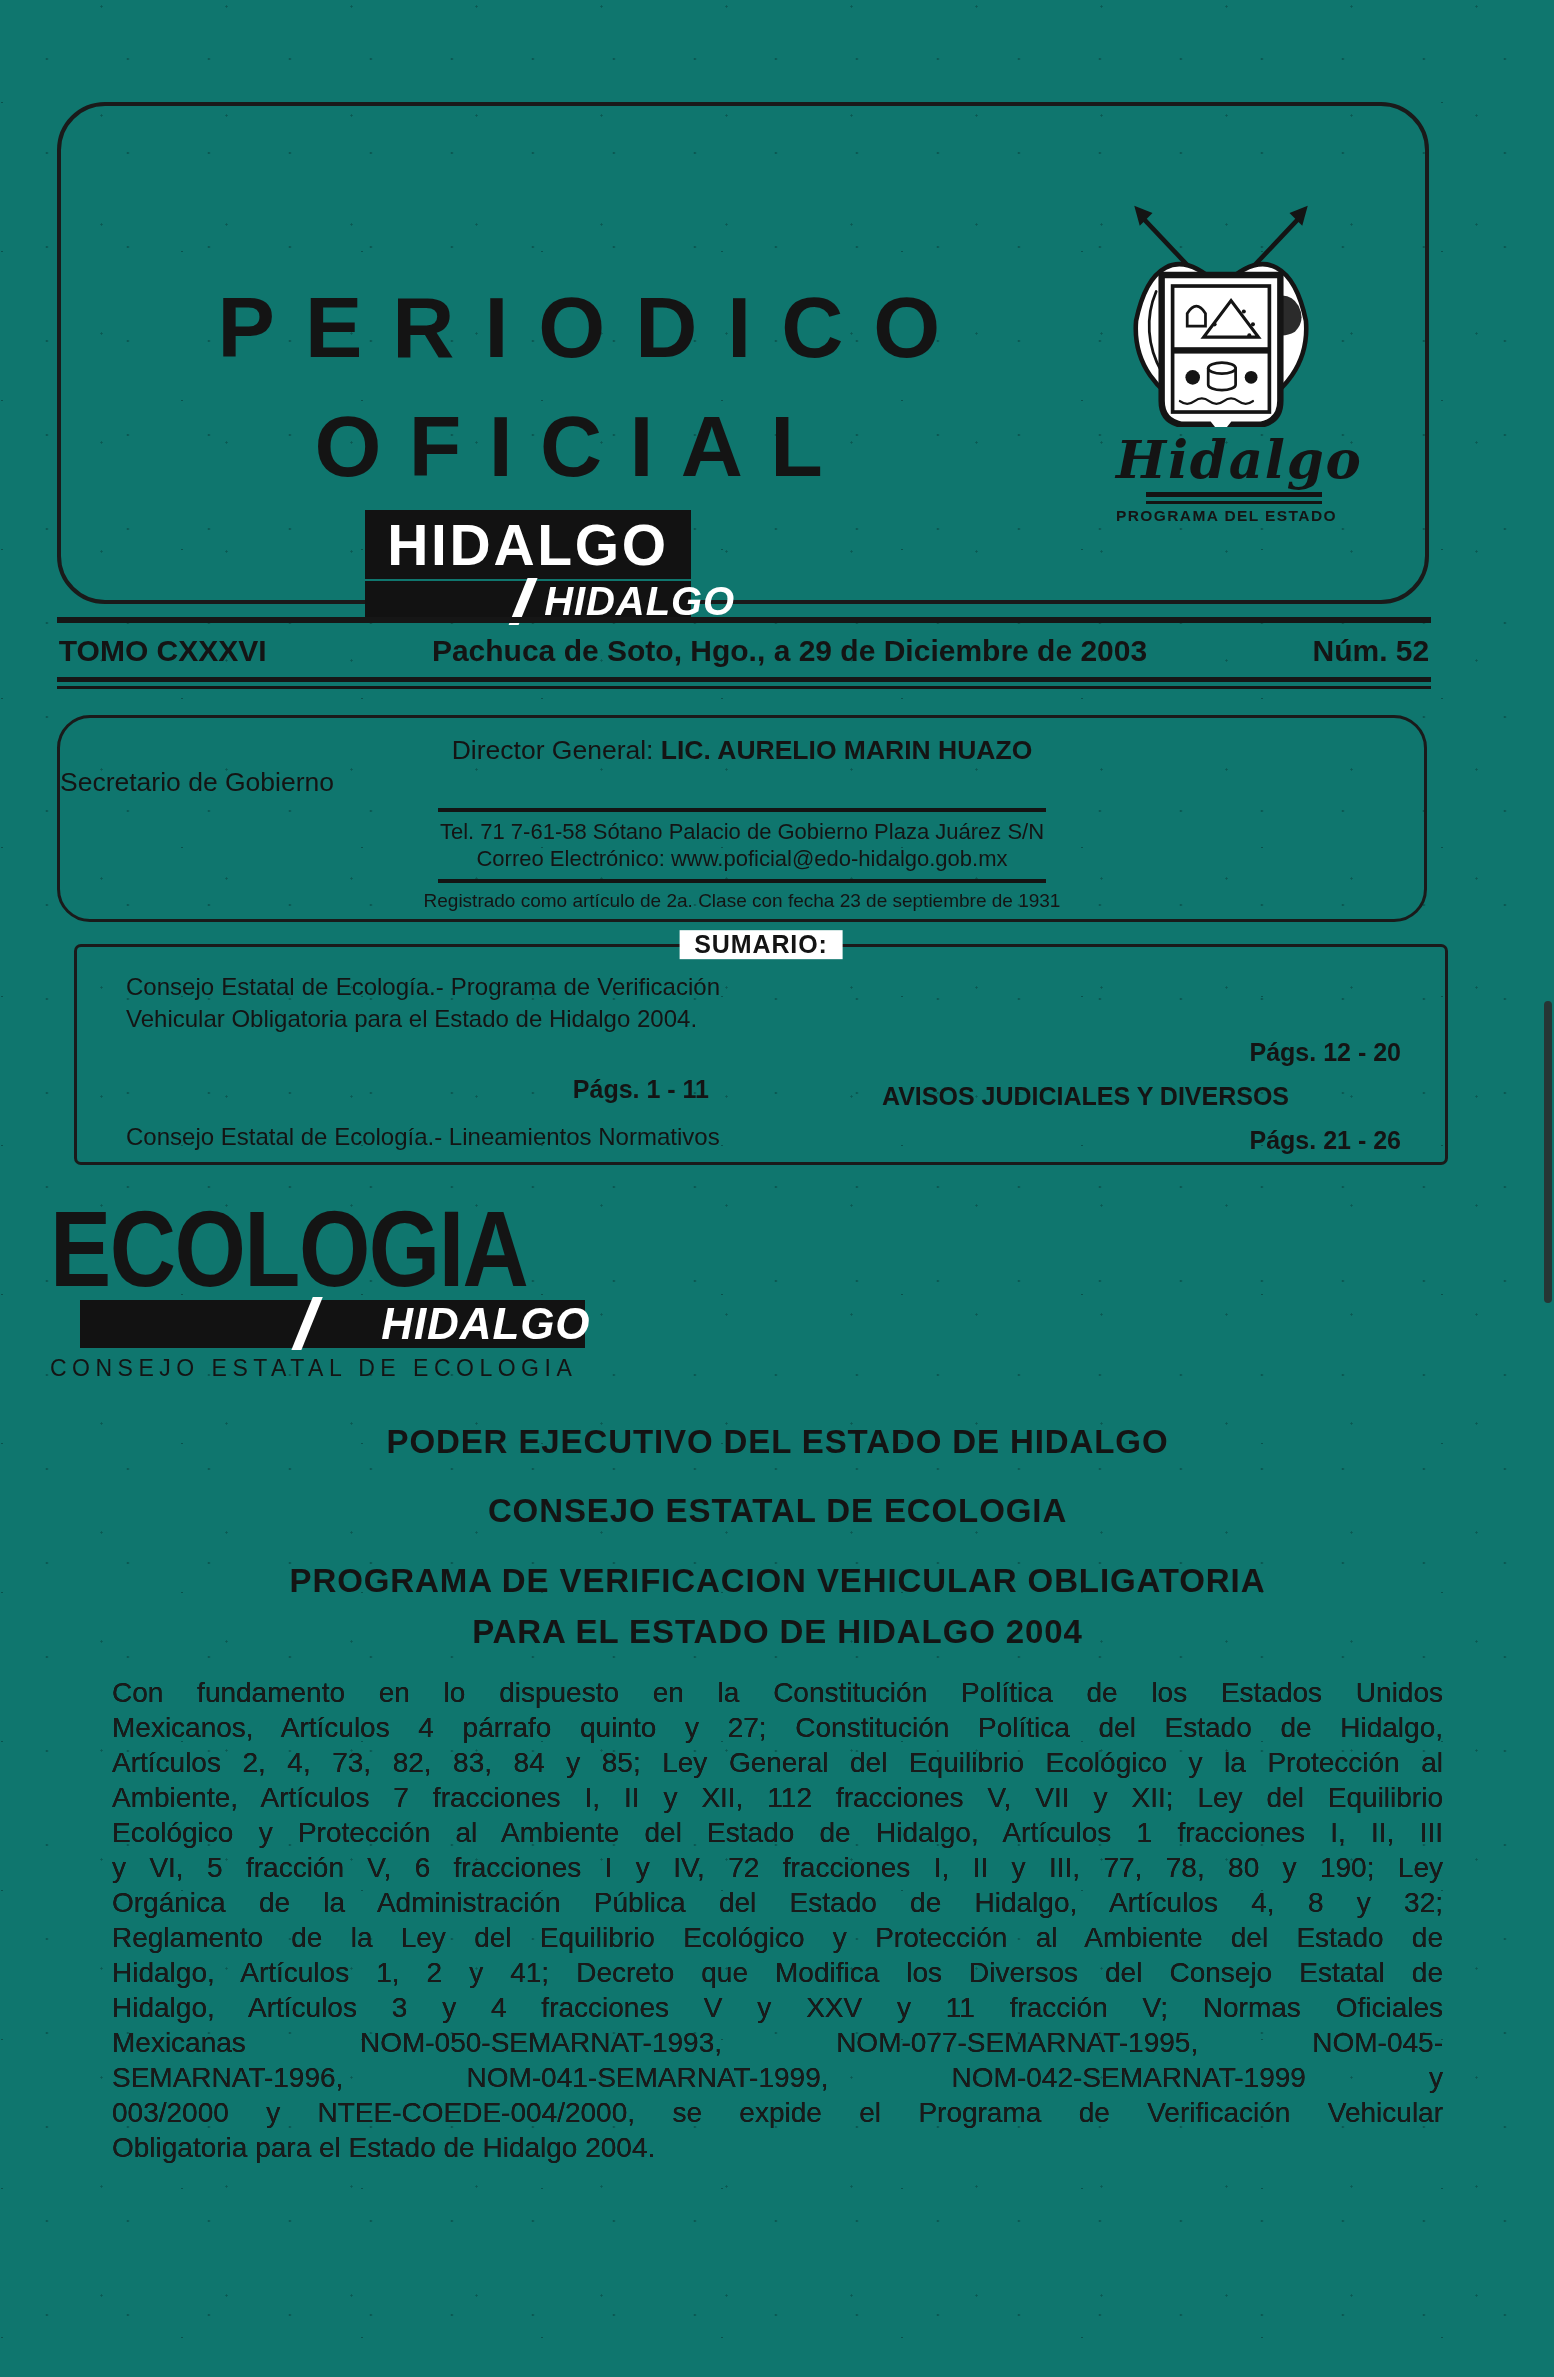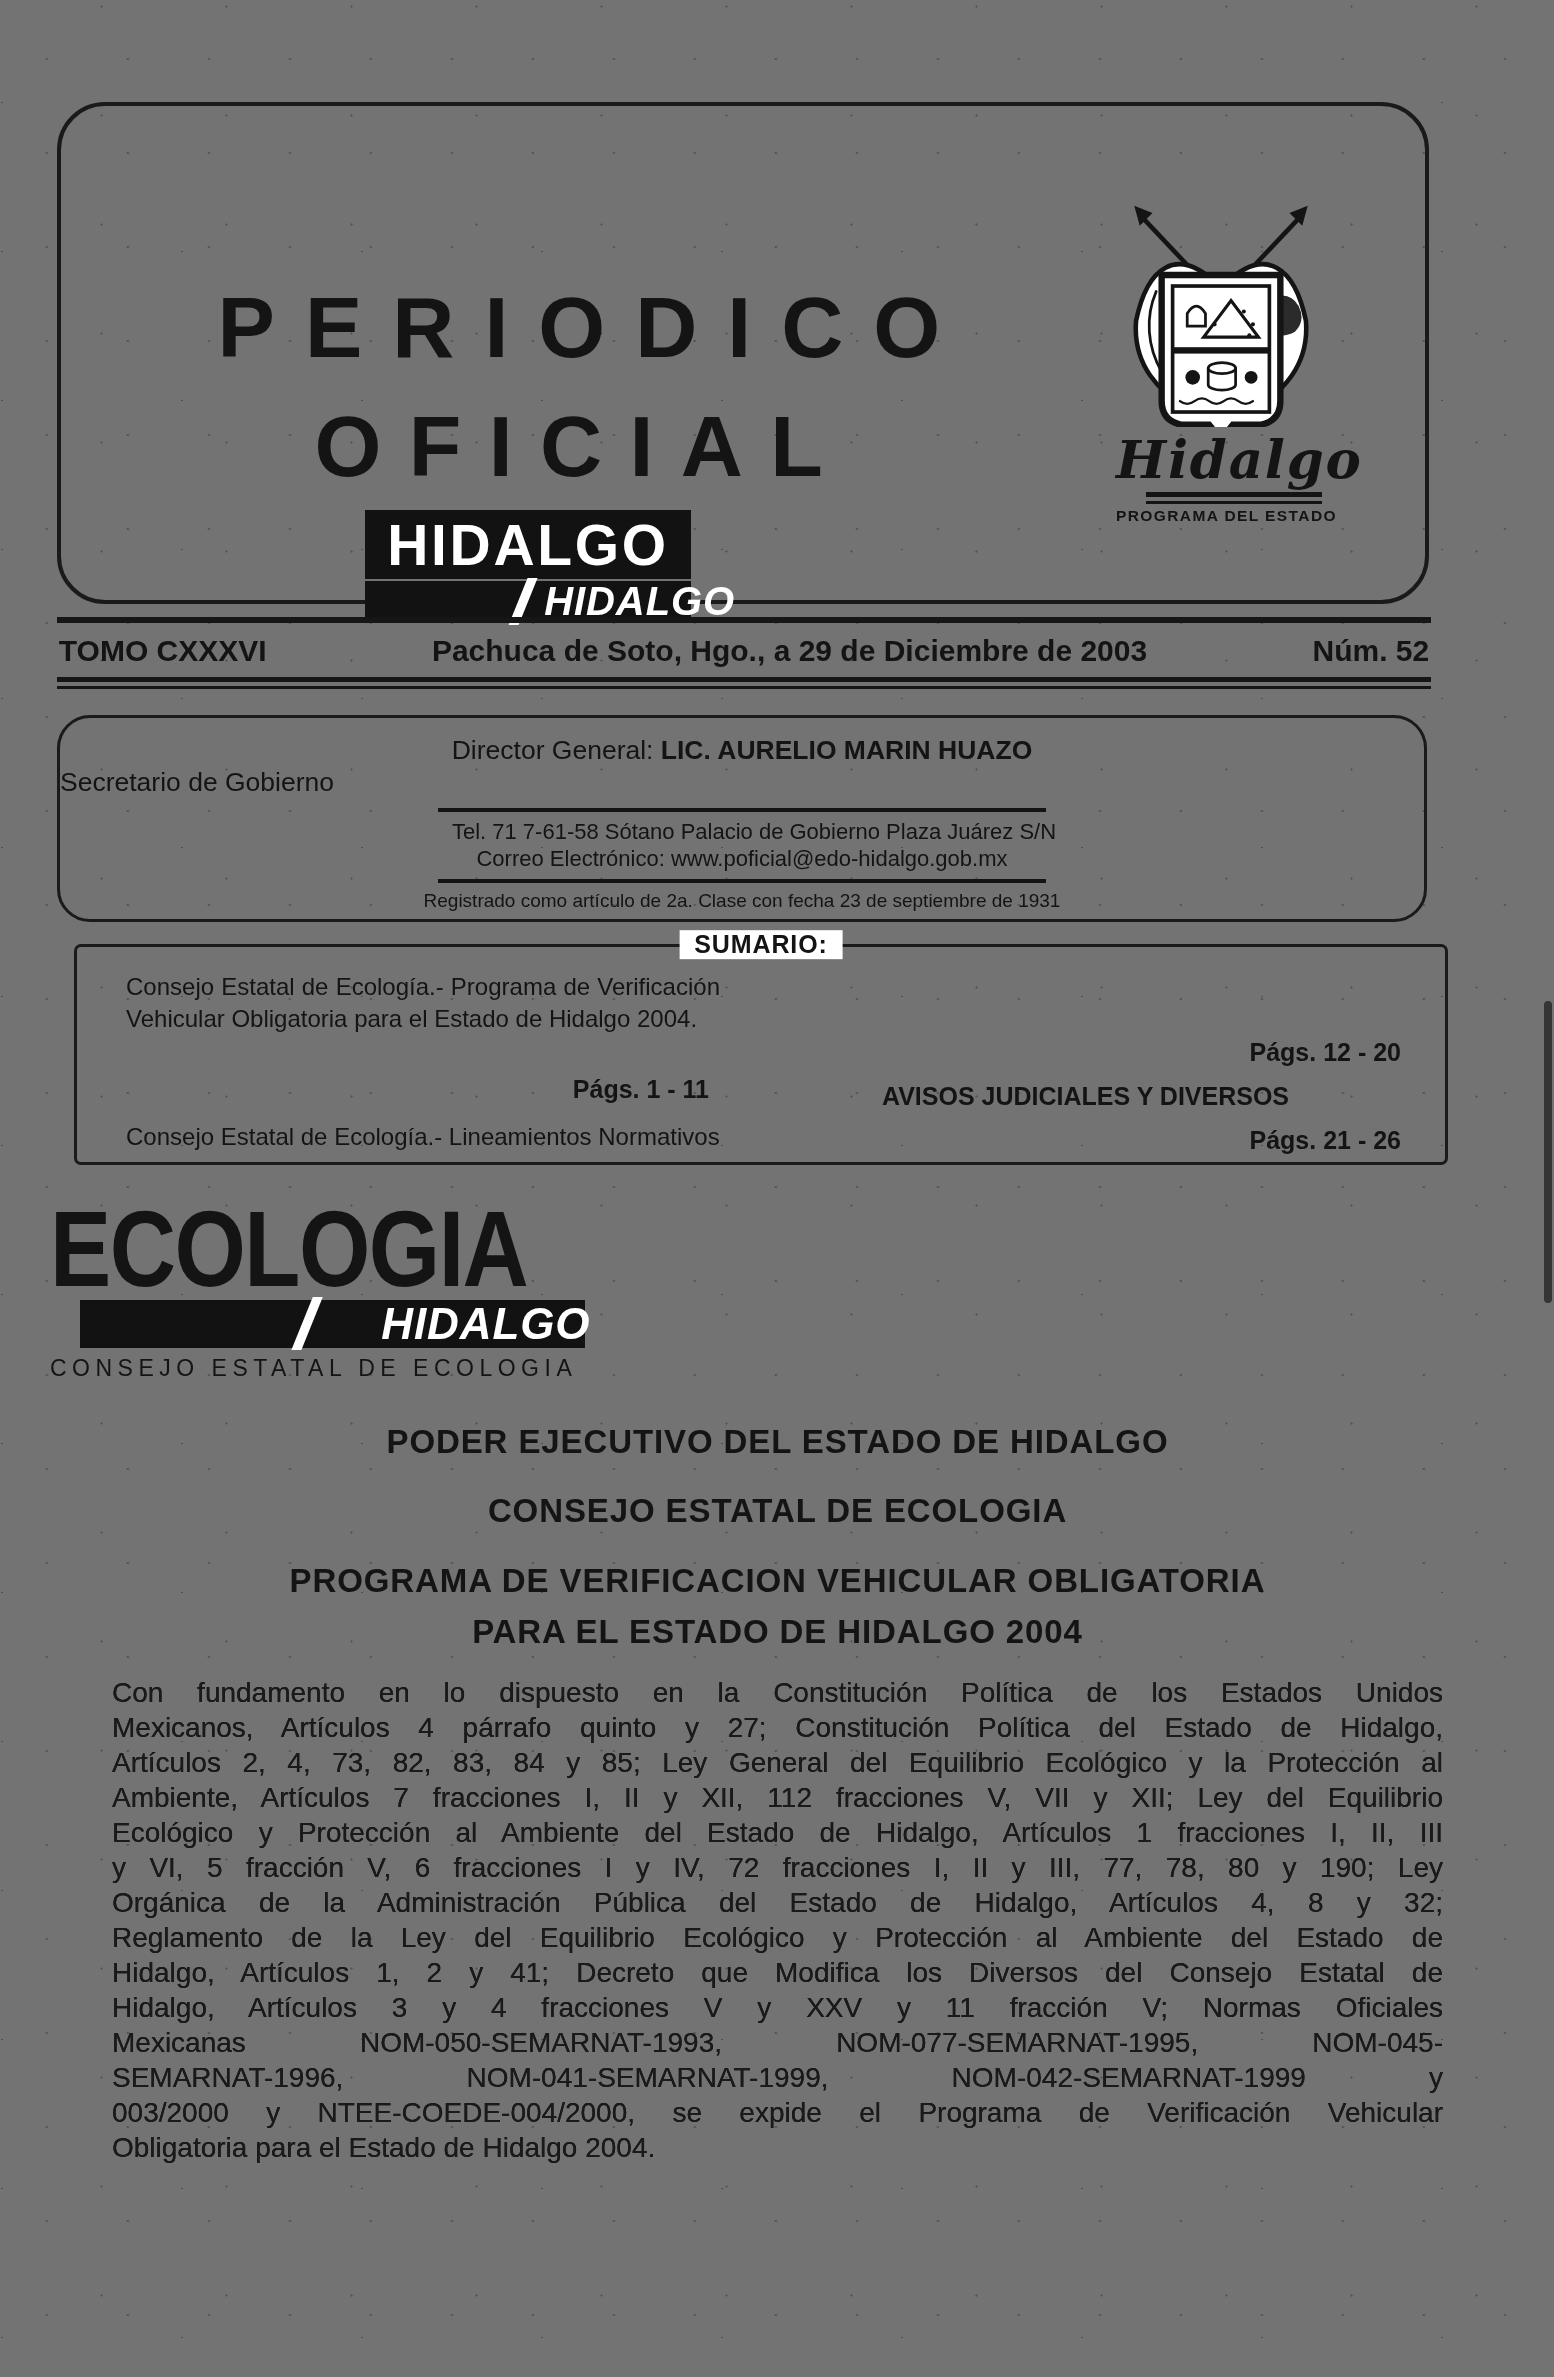--- a/index.html
+++ b/index.html
@@ -1,17 +1,17 @@
 <!DOCTYPE html>
 <html style="font-size:14.6px"><head>
 <meta charset="utf-8">
 <style>
   html,body{margin:0;padding:0;background:#e8e8e8;}
   .page{
-    position:relative;width:1554px;height:2377px;background:#737373;
+    position:relative;width:1554px;height:2377px;background:#0f766e;
     font-family:"Liberation Sans","DejaVu Sans",sans-serif;color:#141414;
     overflow:hidden;margin:0 auto;
   }
   
   .page::before{
     content:"";position:absolute;inset:0;pointer-events:none;opacity:.55;
     background-image:
       radial-gradient(circle,rgba(0,0,0,.65) 0 0.9px,transparent 1.2px),
       radial-gradient(circle,rgba(0,0,0,.45) 0 0.9px,transparent 1.3px),
       radial-gradient(circle,rgba(0,0,0,.55) 0 0.7px,transparent 1px);
@@ -55,21 +55,21 @@
   .issue-row .center{flex:1;text-align:center;}
   .issue-dr1{height:4.6px;background:#161616;}
   .issue-dr2{height:2.7px;background:#161616;margin-top:4.6px;}
   
   .director-box{position:absolute;left:57px;top:715px;width:1364px;height:201px;
     border:3.7px solid #1a1a1a;border-radius:33px;}
   .d-line1{position:absolute;left:0;top:16.5px;width:100%;text-align:center;font-size:26.5px;}
   .d-line1 b{font-weight:bold;}
   .d-line2{position:absolute;left:0;top:49px;width:100%;text-align:left;font-size:26.5px;}
   .d-rule1{position:absolute;left:378px;top:90px;width:608px;height:3.7px;background:#141414;}
-  .d-line3{position:absolute;left:0;top:101px;width:100%;text-align:center;font-size:22px;margin-left:12px;}
+  .d-line3{position:absolute;left:0;top:101px;width:100%;text-align:center;font-size:22px;}
   .d-line4{position:absolute;left:0;top:128px;width:100%;text-align:center;font-size:22px;}
   .d-rule2{position:absolute;left:378px;top:161px;width:608px;height:3.7px;background:#141414;}
   .d-line5{position:absolute;left:0;top:172px;width:100%;text-align:center;font-size:19px;}
   
   .sumario-box{position:absolute;left:74px;top:944px;width:1368px;height:215px;
     border:3.7px solid #1a1a1a;border-radius:7px;}
   .sumario-label{position:absolute;left:50%;top:0;transform:translate(-50%,-58%);
     background:#fff;padding:0 14.6px;font-size:25px;font-weight:bold;letter-spacing:0.9px;}
   .s-item{font-size:24px;line-height:32px;text-align:justify;position:absolute;}
   .s-l1{left:49px;top:24px;width:594px;}

